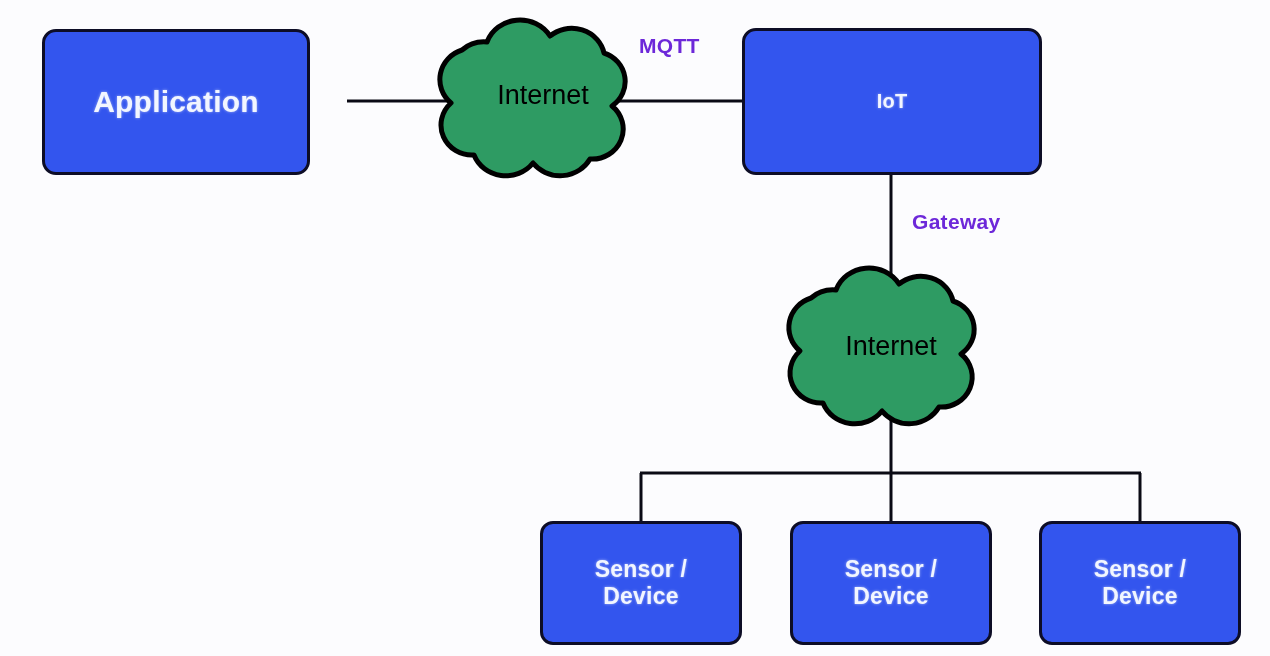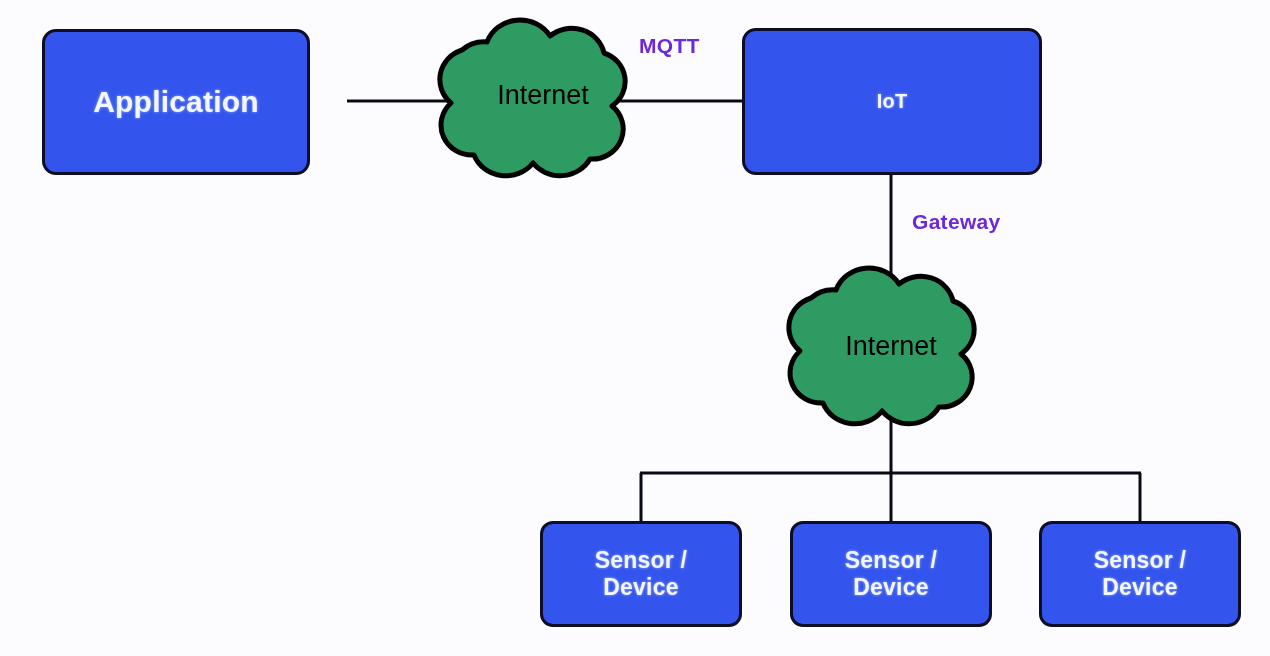--- a/index.html
+++ b/index.html
@@ -46,21 +46,21 @@
   }
   #box-application {
     left: 42px; top: 29px; width: 268px; height: 146px;
     font-size: 30px;
   }
   #box-gateway {
     left: 742px; top: 28px; width: 300px; height: 147px;
     font-size: 20px;
   }
   .sensor-box {
-    top: 521px; width: 202px; height: 106px;
+    top: 521px; width: 202px; height: 124px;
     font-size: 23px;
     border-radius: 13px;
   }
   #box-sensor-1 { left: 540px; }
   #box-sensor-2 { left: 790px; }
   #box-sensor-3 { left: 1039px; }
 
   
   .cloud-label {
     position: absolute;

